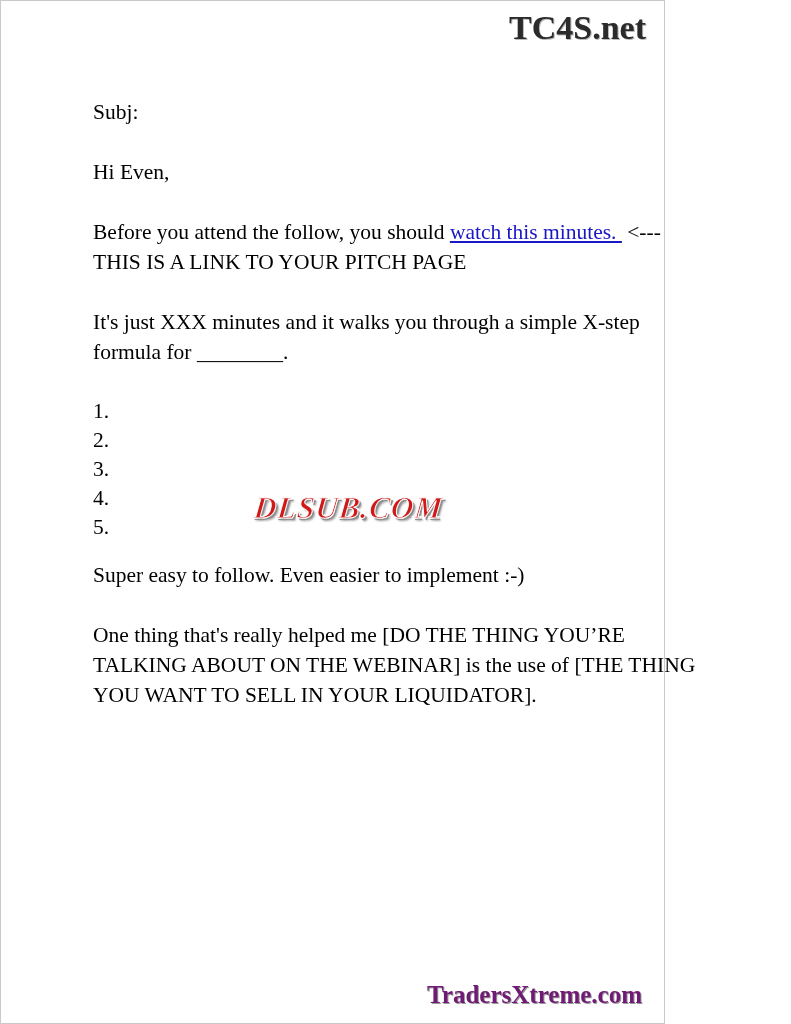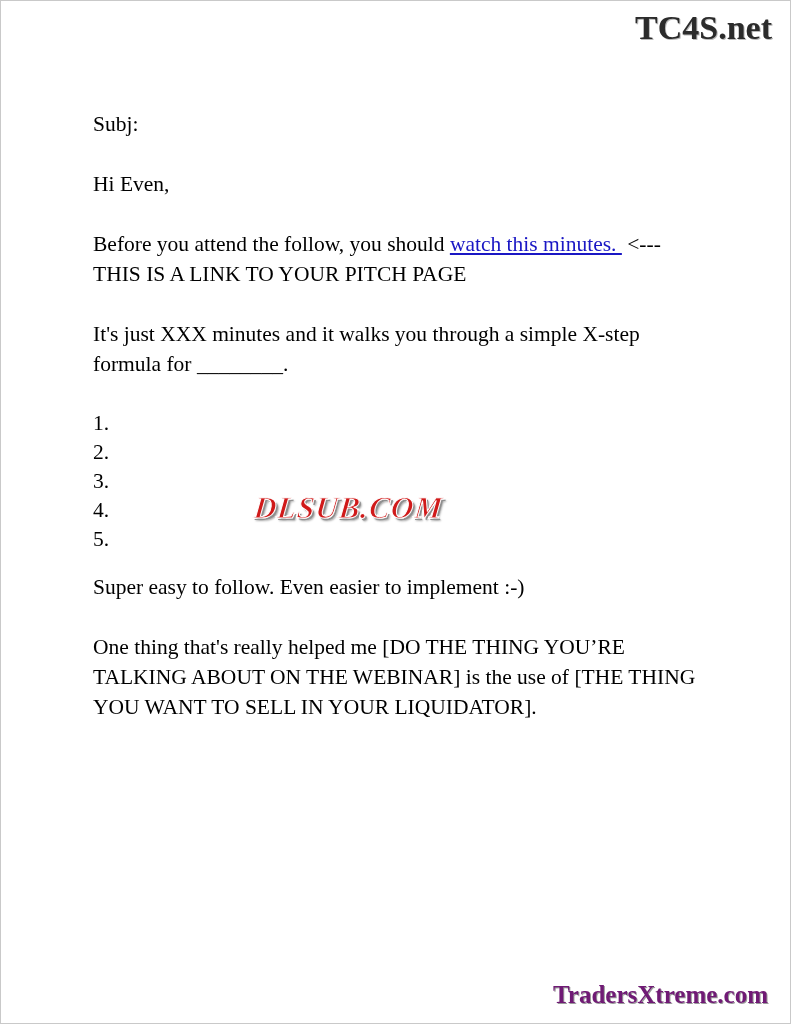--- a/index.html
+++ b/index.html
@@ -10,21 +10,21 @@
     width: 791px;
     height: 1024px;
     background: #ffffff;
     font-family: "Liberation Serif", serif;
     color: #000000;
     position: relative;
     overflow: hidden;
   }
   .page {
     position: relative;
-    width: 791px;
+    width: 665px;
     height: 1024px;
     box-sizing: border-box;
     border: 1px solid #c9c9c9;
   }
   .brand-top {
     position: absolute;
     top: 8px;
     right: 18px;
     font-family: "Liberation Serif", serif;
     font-weight: bold;
@@ -35,21 +35,21 @@
   }
   .doc-body {
     position: absolute;
     top: 92px;
     left: 92px;
     width: 610px;
     font-size: 21.5px;
     line-height: 30px;
   }
   .para {
-    margin: 16px 0 30px 0;
+    margin: 4px 0 30px 0;
     white-space: pre-wrap;
   }
   .link {
     color: #1a17c4;
     text-decoration: underline;
   }
   .list {
     margin: 0 0 18px 0;
     padding: 0;
     list-style: none;

